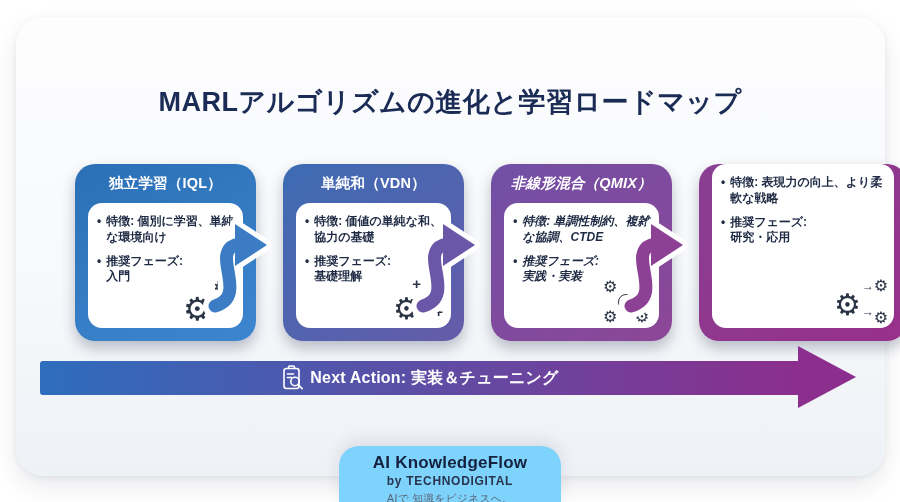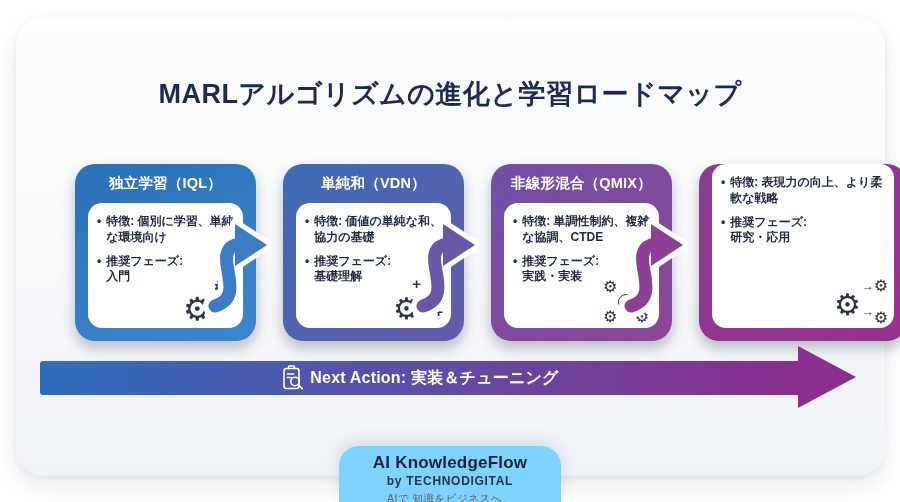--- a/index.html
+++ b/index.html
@@ -9,21 +9,21 @@
     background:#ffffff;
     font-family:"Liberation Sans","DejaVu Sans",sans-serif;
   }
   .panel {
     position:absolute; left:16px; right:15px; top:17px; bottom:26px;
     border-radius:28px;
     background:linear-gradient(180deg,#fdfdfe 0%,#f7f9fb 55%,#eef1f6 100%);
     box-shadow:0 10px 24px rgba(30,40,70,0.10), 0 2px 6px rgba(30,40,70,0.06);
   }
   .page-title {
-    position:absolute; left:0; right:0; top:76px;
+    position:absolute; left:0; right:0; top:84px;
     text-align:center; font-size:27px; font-weight:800;
     color:#1a2b55; letter-spacing:0.5px;
   }
   
   .cards-row {
     position:absolute; left:45px; top:164px; width:832px; height:177px;
     display:flex; gap:27px;padding-left:30px;
   }
   .card {
     flex:0 0 181px; border-radius:20px;
@@ -149,21 +149,21 @@
         </div>
       <div class="card-icon icon-gears-plus" aria-hidden="true">
         <span class="g p1">+</span>
           <span class="g g-small">⚙</span>
           <span class="g g-big">⚙</span>
           <span class="g p2">+</span>
       </div>
     </div>
   </div>
 
-  <div class="card" style="background: linear-gradient(140deg, rgb(113, 80, 165), rgb(141, 70, 151));">
+  <div class="card" style="background: linear-gradient(140deg, rgb(113, 80, 165), rgb(141, 70, 151)); font-style: italic;">
     <div class="card-header">非線形混合（QMIX）</div>
     <div class="card-body">
       <div class="bullet">
           <span class="bullet-text">特徴: 単調性制約、複雑な協調、CTDE</span>
         </div>
       <div class="bullet">
           <span class="bullet-text">推奨フェーズ:
 実践・実装</span>
         </div>
       <div class="card-icon icon-network" aria-hidden="true">

